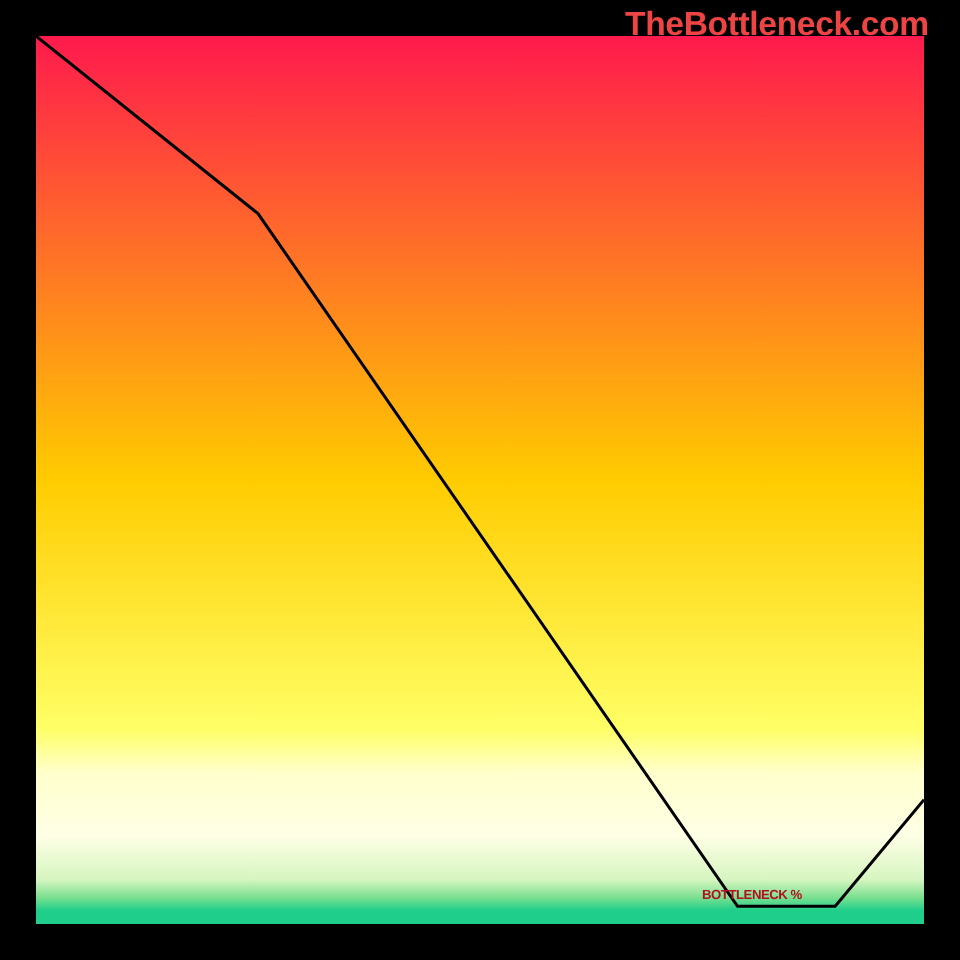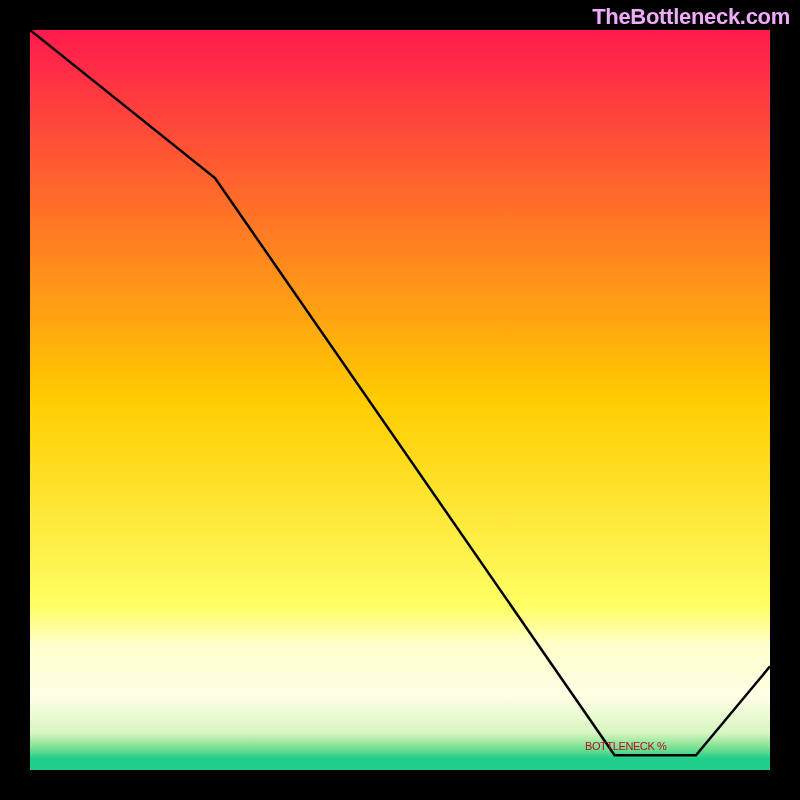--- a/index.html
+++ b/index.html
@@ -7,23 +7,23 @@
     padding: 0;
     width: 800px;
     height: 800px;
     background: #000;
     position: relative;
     font-family: Arial, Helvetica, sans-serif;
   }
   .attribution {
     position: absolute;
     top: 4px;
-    right: 10px;
-    color: #f0abfc;
-    font-size: 22px;
+    right: 26px;
+    color: #ef4444;
+    font-size: 28px;
     font-weight: 600;
     letter-spacing: -0.3px;
   }
   .outer-frame {
     position: absolute;
     top: 30px;
     left: 30px;
     width: 740px;
     height: 740px;
     background: #000;
@@ -32,21 +32,21 @@
     position: absolute;
     top: 0;
     left: 0;
     width: 740px;
     height: 740px;
   }
   .label-on-plot {
     position: absolute;
     color: #b01020;
     font-size: 11px;
-    font-weight: normal;
+    font-weight: bold;
     letter-spacing: -0.4px;
   }
 </style>
 </head>
 <body>
 
 <div class="attribution">TheBottleneck.com</div>
 
 <div class="outer-frame">
 

